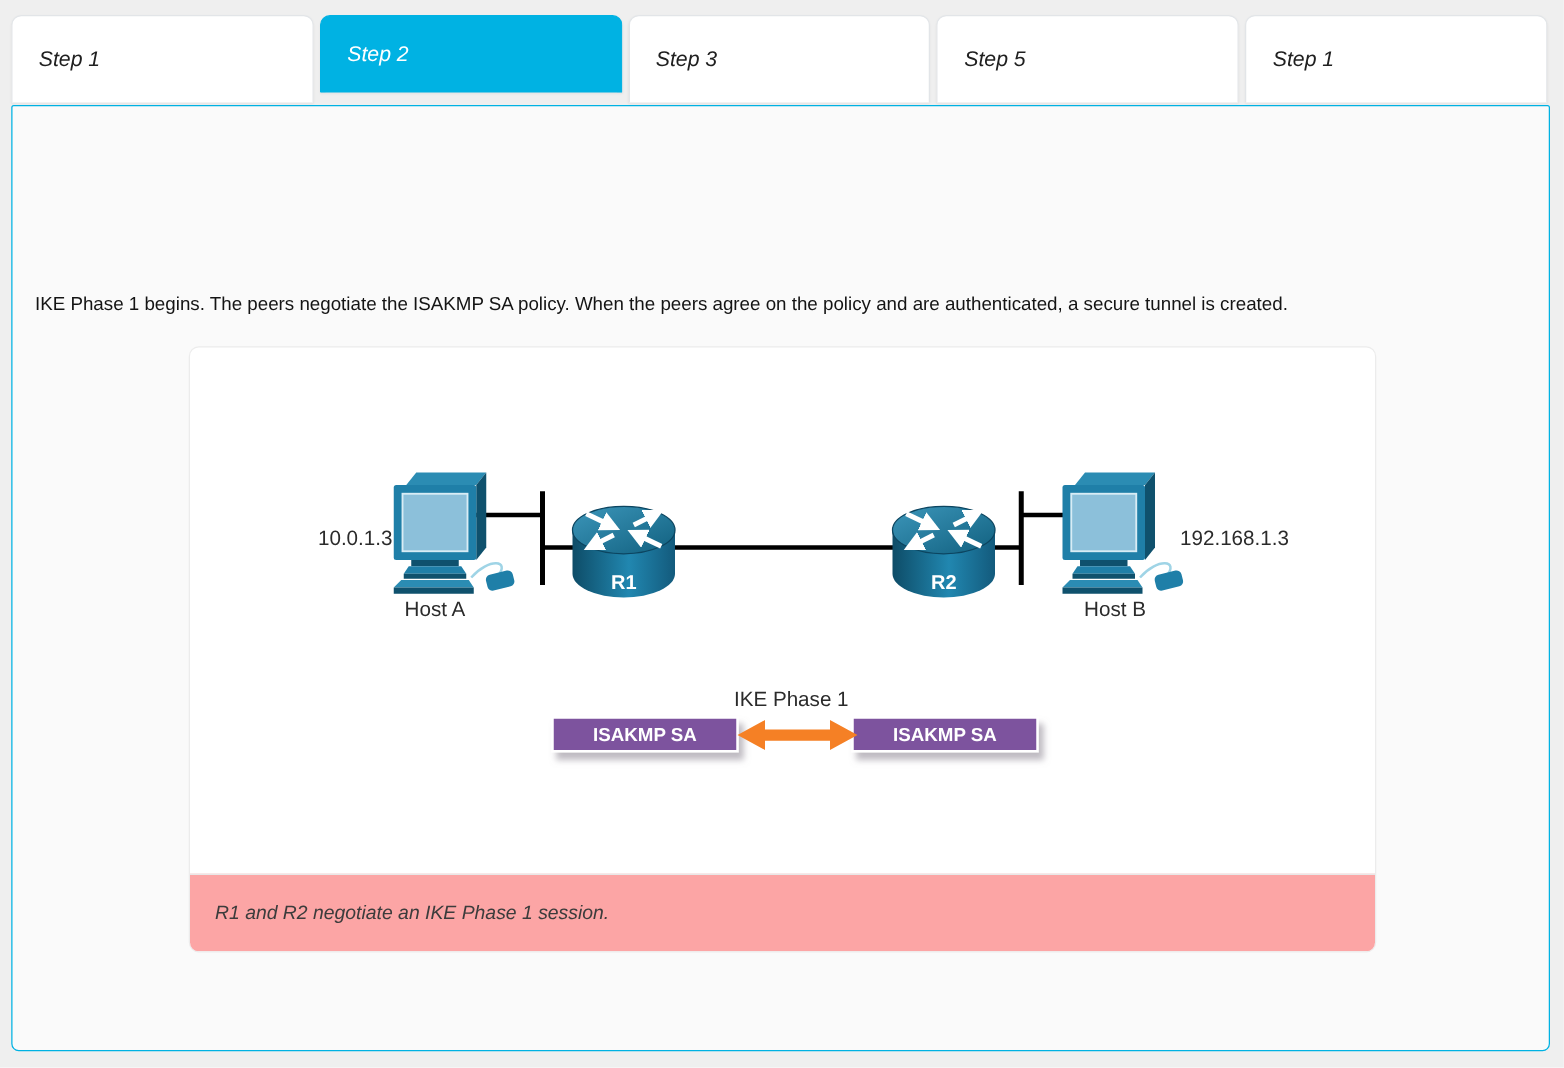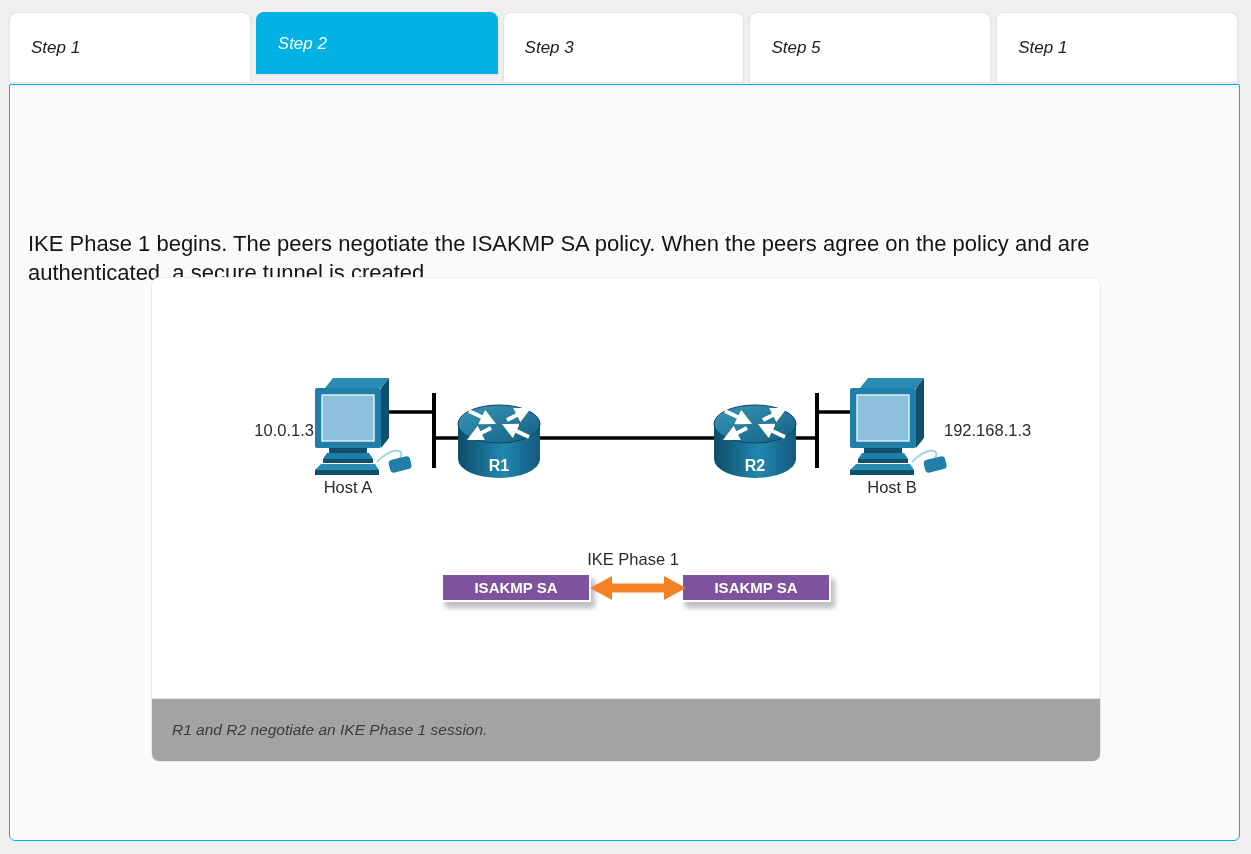--- a/index.html
+++ b/index.html
@@ -39,37 +39,37 @@
   .panel{
     position:absolute;left:9px;top:84px;width:1231px;height:757px;
     box-sizing:border-box;
     background:#fafafa;
     border:1.5px solid #00b2e3;
     border-radius:2px 2px 6px 6px;
     z-index:1;
   }
   .description{
     position:absolute;left:18px;top:145px;width:1148px;
-    font-size:22px;line-height:28.5px;color:#141414;
+    font-size:15px;line-height:28.5px;color:#141414;
   }
 
   
   .figure-card{
     position:absolute;left:141px;top:192px;width:950px;height:485px;
     background:#ffffff;
     border:1px solid #ececec;
     border-radius:8px;
     box-sizing:border-box;
     display:flex;flex-direction:column;
     overflow:hidden;
   }
   .figure-canvas{flex:0 0 416px;}
   .figure-footer{
     flex:1;
-    background:#a3a3a3;
+    background:#fca5a5;
     border-top:1px solid #e8e8e8;
     display:flex;align-items:center;
     padding-left:20px;
   }
   .figure-caption{
     font-style:italic;font-size:15.5px;color:#3c3c3c;
   }
 
   svg text{font-family:"Liberation Sans", sans-serif;}
   .net-label{font-size:16.5px;fill:#2b2b2b;}

